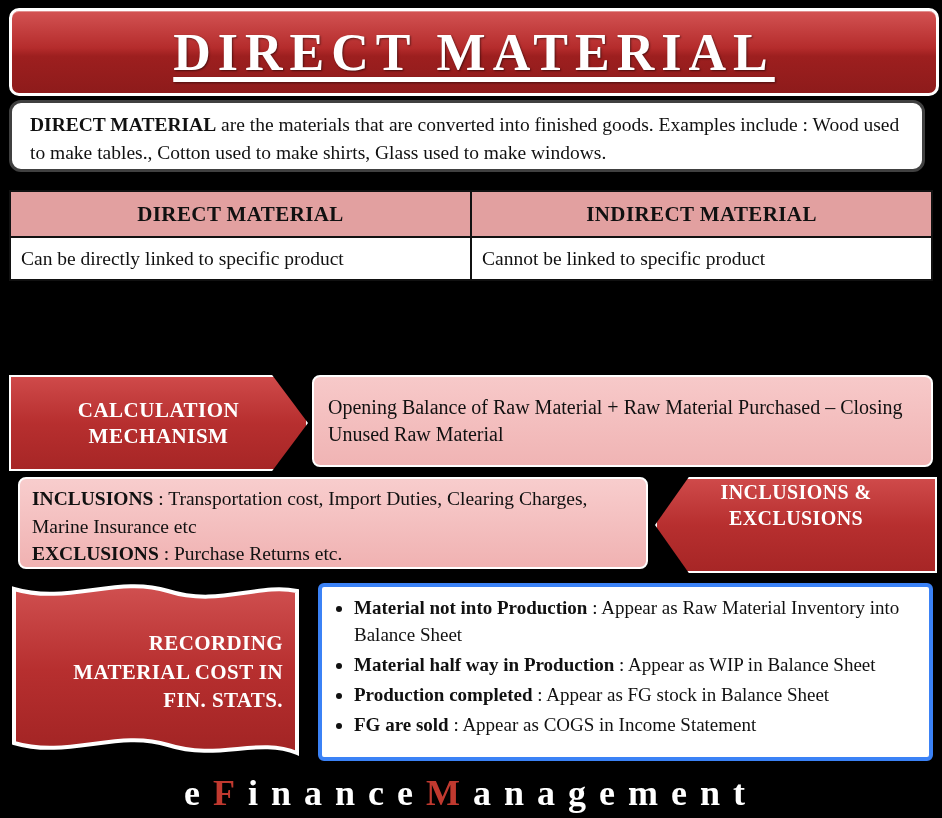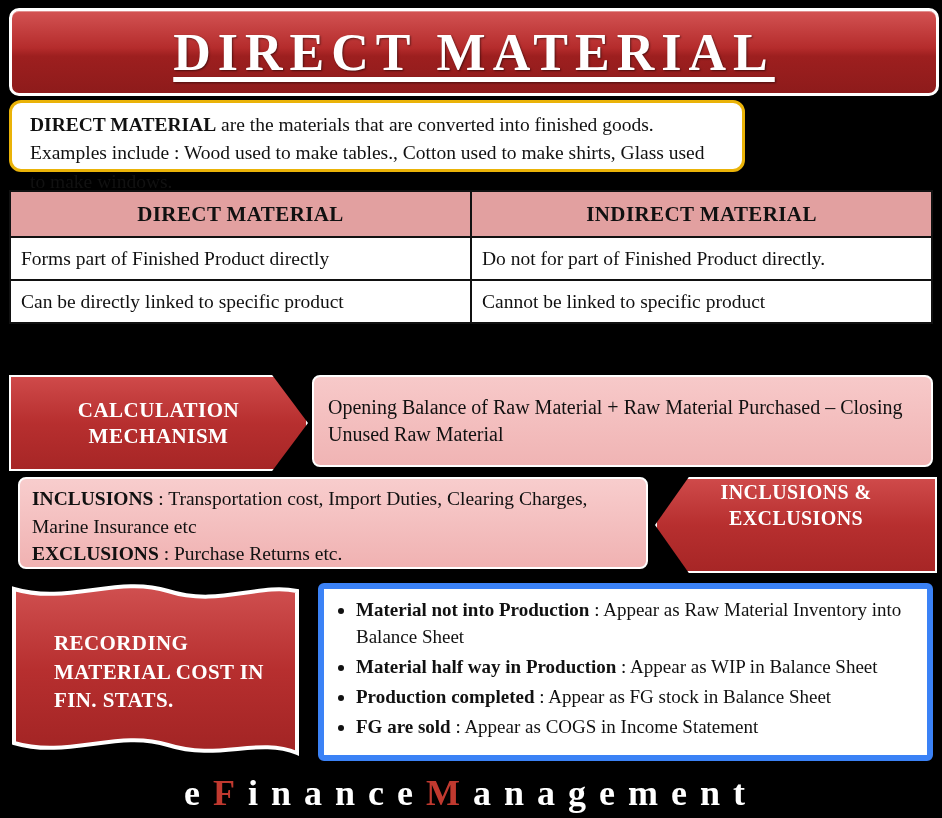--- a/index.html
+++ b/index.html
@@ -21,22 +21,22 @@
   }
   .title-bar .t{
     color:#fff;font-size:52px;font-weight:bold;letter-spacing:7px;
     text-decoration:underline;text-underline-offset:7px;
     text-shadow:1px 1px 2px rgba(0,0,0,.5);
     font-family:"Liberation Serif", serif;
   }
 
   
   .def-box{
-    position:absolute;left:9px;top:100px;width:736px;height:72px;
-    background:#fff;border:3px solid #eab308;border-radius:12px;
+    position:absolute;left:9px;top:100px;width:916px;height:72px;
+    background:#fff;border:3px solid #404040;border-radius:12px;
     box-sizing:border-box;padding:8px 18px;
     font-size:19.5px;color:#111;line-height:1.45;
   }
   .def-box b{font-weight:bold;}
 
   
   .cmp{
     position:absolute;left:9px;top:190px;width:924px;
     border-collapse:collapse;
   }
@@ -87,28 +87,28 @@
     color:#fff;font-weight:bold;font-size:20px;text-align:center;line-height:1.3;
     letter-spacing:.4px;
   }
 
   
   .rec-banner{
     position:absolute;left:8px;top:583px;width:295px;height:178px;
   }
   .rec-banner svg{position:absolute;left:0;top:0;}
   .rec-banner .label{
-    position:absolute;left:16px;top:0;width:295px;height:178px;
-    display:flex;align-items:center;justify-content:center;text-align:left;
+    position:absolute;left:10px;top:0;width:295px;height:178px;
+    display:flex;align-items:center;justify-content:center;text-align:right;
     color:#fff;font-weight:bold;font-size:21px;line-height:1.35;letter-spacing:.4px;
     padding:0 30px;box-sizing:border-box;
   }
   .rec-box{
     position:absolute;left:318px;top:583px;width:615px;height:178px;
-    background:#fff;border:6px solid #3b82f6;border-radius:6px;box-sizing:border-box;
+    background:#fff;border:4px solid #3b82f6;border-radius:6px;box-sizing:border-box;
     padding:8px 10px 8px 6px;
   }
   .rec-box ul{margin:0;padding:0 0 0 26px;list-style:disc;}
   .rec-box li{font-size:19px;color:#111;line-height:1.42;margin-bottom:3px;}
   .rec-box li b{font-weight:bold;}
 
   
   .brand{
     position:absolute;left:0;top:768px;width:942px;height:50px;
     display:flex;align-items:center;justify-content:center;
@@ -129,24 +129,20 @@
 
   <div class="def-box">
     <b>DIRECT MATERIAL</b><span> are the materials that are converted into finished goods. Examples include : Wood used to make tables., Cotton used to make shirts, Glass used to make windows.</span>
   </div>
 
   <table class="cmp">
     <tbody>
         <tr>
       <th class="hdr">DIRECT MATERIAL</th>
       <th class="hdr">INDIRECT MATERIAL</th>
-    </tr>
-    <tr>
-      <td class="cell">Forms part of Finished Product directly</td>
-      <td class="cell">Do not for part of Finished Product directly.</td>
     </tr>
     <tr>
       <td class="cell">Can be directly linked to specific product</td>
       <td class="cell">Cannot be linked to specific product</td>
     </tr>
   </tbody>
     </table>
 
   <div class="calc-arrow">
     <span>CALCULATION MECHANISM</span>

